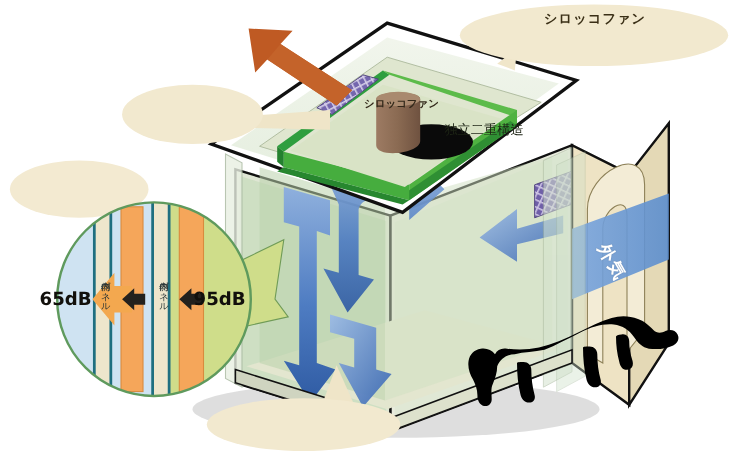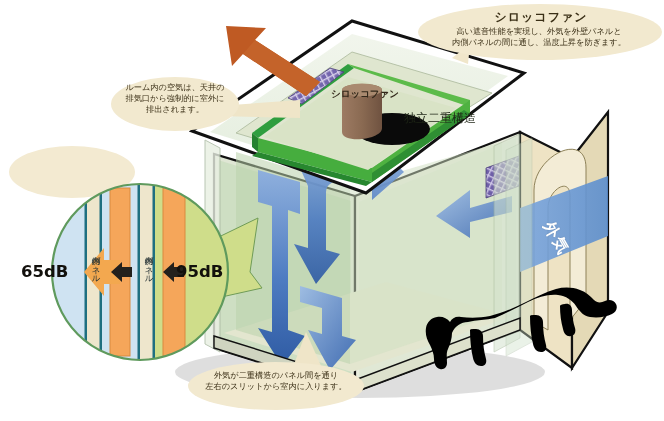--- a/index.html
+++ b/index.html
@@ -48,21 +48,21 @@
     font-size:9.5px;color:#32281a;text-align:center;font-weight:bold;
   }
   #lbl-duct{
     left:404px;top:110px;width:80px;
     font-size:12px;color:#1d2415;
   }
 
   .db-label{
     position:absolute;font-weight:bold;color:#12100c;
   }
-  #lbl-db-left{left:21px;top:262px;font-size:16.5px;}
+  #lbl-db-left{left:36px;top:262px;font-size:16.5px;}
   #lbl-db-right{left:176px;top:262px;font-size:16.5px;}
 
   .panel-vlabel{
     position:absolute;
     font-size:8.4px;
     color:#233033;
     line-height:1.02;
     width:9px;
     text-align:center;
     letter-spacing:0px;
@@ -287,31 +287,24 @@
       <path d="M111,272 L122,262 L122,267 L132,267 L132,277 L122,277
                L122,282 Z" fill="#23211d"></path>
       <path d="M163,272 L174,262 L174,267 L184,267 L184,277 L174,277
                L174,282 Z" fill="#23211d"></path>
     </g>
     <circle cx="140" cy="272" r="88" fill="none" stroke="#5f9a5d" stroke-width="2.2"></circle>
   </g>
 
 </svg>
 
-<div class="callout-text" id="co-exhaust">ルーム内の空気は、天井の
-排気口から強制的に室外に
-排出されます。</div>
 
 
 <div class="callout-text callout-title" id="co-indep-title">シロッコファン</div>
-<div class="callout-text" id="co-indep-body">高い遮音性能を実現し、外気を外壁パネルと
-内側パネルの間に通し、温度上昇を防ぎます。</div>
-
-<div class="callout-text" id="co-slit">外気が二重構造のパネル間を通り
-左右のスリットから室内に入ります。</div>
+
 
 <div class="fig-label" id="lbl-fan">シロッコファン</div>
 
 <div class="fig-label" id="lbl-duct">独立二重構造</div>
 
 <div class="db-label" id="lbl-db-left">65dB</div>
 
 <div class="db-label" id="lbl-db-right">95dB</div>
 
 <div class="panel-vlabel" id="vlbl-1" style="writing-mode: vertical-rl; text-orientation: upright;">内側パネル</div>

